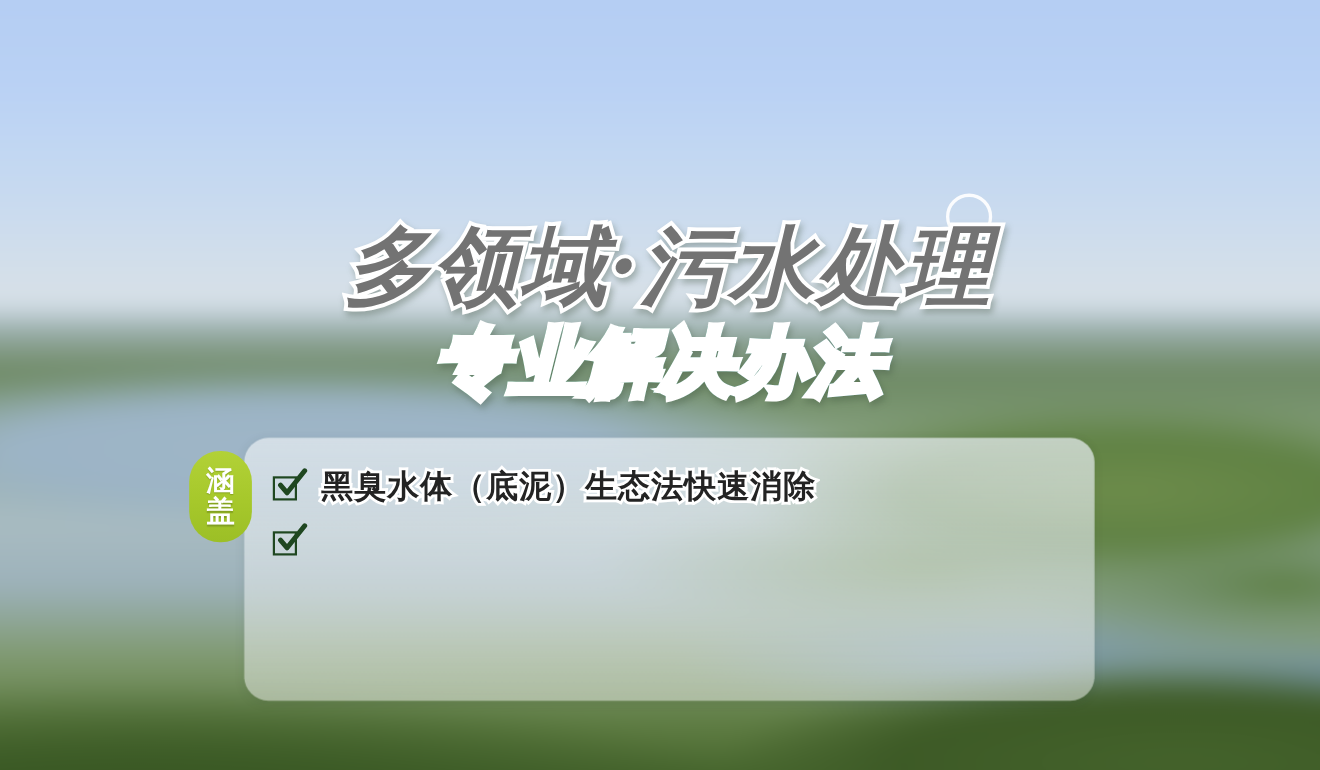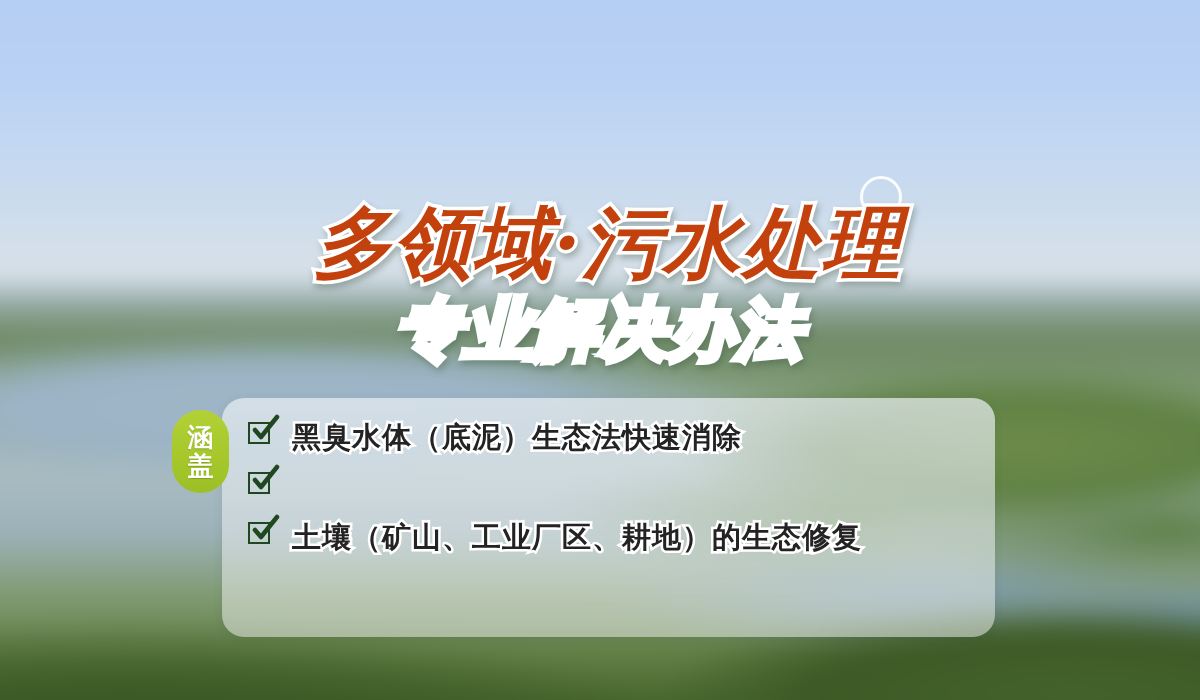--- a/index.html
+++ b/index.html
@@ -69,21 +69,21 @@
     font-family:"DejaVu Serif","Liberation Serif",serif;
     font-weight:700;
     font-style:italic;
     white-space:nowrap;
     line-height:1;
   }
   .hl-line-1 {
     font-size:78px;
     letter-spacing:2px;
     padding-left:16px;
-    color:#c2410c;
+    color:#737373;
     -webkit-text-stroke:7px #ffffff;
     paint-order:stroke fill;
     filter:drop-shadow(2px 4px 3px rgba(60,80,60,.35));
   }
   .hl-line-2 {
     font-size:66px;
     letter-spacing:2px;
     margin-top:14px;
     background:linear-gradient(100deg,#1f8a2c 0%, #1d8140 26%, #197a5c 48%, #186b79 72%, #1a6188 100%);
     -webkit-background-clip:text;
@@ -121,21 +121,21 @@
     text-shadow:0 1px 1px rgba(90,115,20,.45);
   }
   .badge span { display:block; }
 
   
   .list {
     position:absolute;
     left:248px; top:418px; width:740px;
   }
   .list-item {
-    display:flex; 
+    display:flex; align-items:center;
     height:50px;
   }
   .check {
     flex:0 0 auto;
     width:30px; height:28px;
     position:relative;
     margin-right:14px;
   }
   .check .box {
     position:absolute; left:0; top:4px;
@@ -198,24 +198,15 @@
 
     <div class="list-item">
       <span class="check">
         <span class="box"></span>
         <svg class="tick" viewBox="0 0 30 30" aria-hidden="true">
           <path d="M5 16 L11 23 L27 3" fill="none" stroke="#1f4720" stroke-width="4.5" stroke-linecap="round" stroke-linejoin="round"></path>
         </svg>
       </span>
     </div>
 
-    <div class="list-item">
-      <span class="check">
-        <span class="box"></span>
-        <svg class="tick" viewBox="0 0 30 30" aria-hidden="true">
-          <path d="M5 16 L11 23 L27 3" fill="none" stroke="#1f4720" stroke-width="4.5" stroke-linecap="round" stroke-linejoin="round"></path>
-        </svg>
-      </span>
-      <span class="item-text">土壤（矿山、工业厂区、耕地）的生态修复</span>
-    </div>
 
   </div>
 </div>
 
 </body></html>

